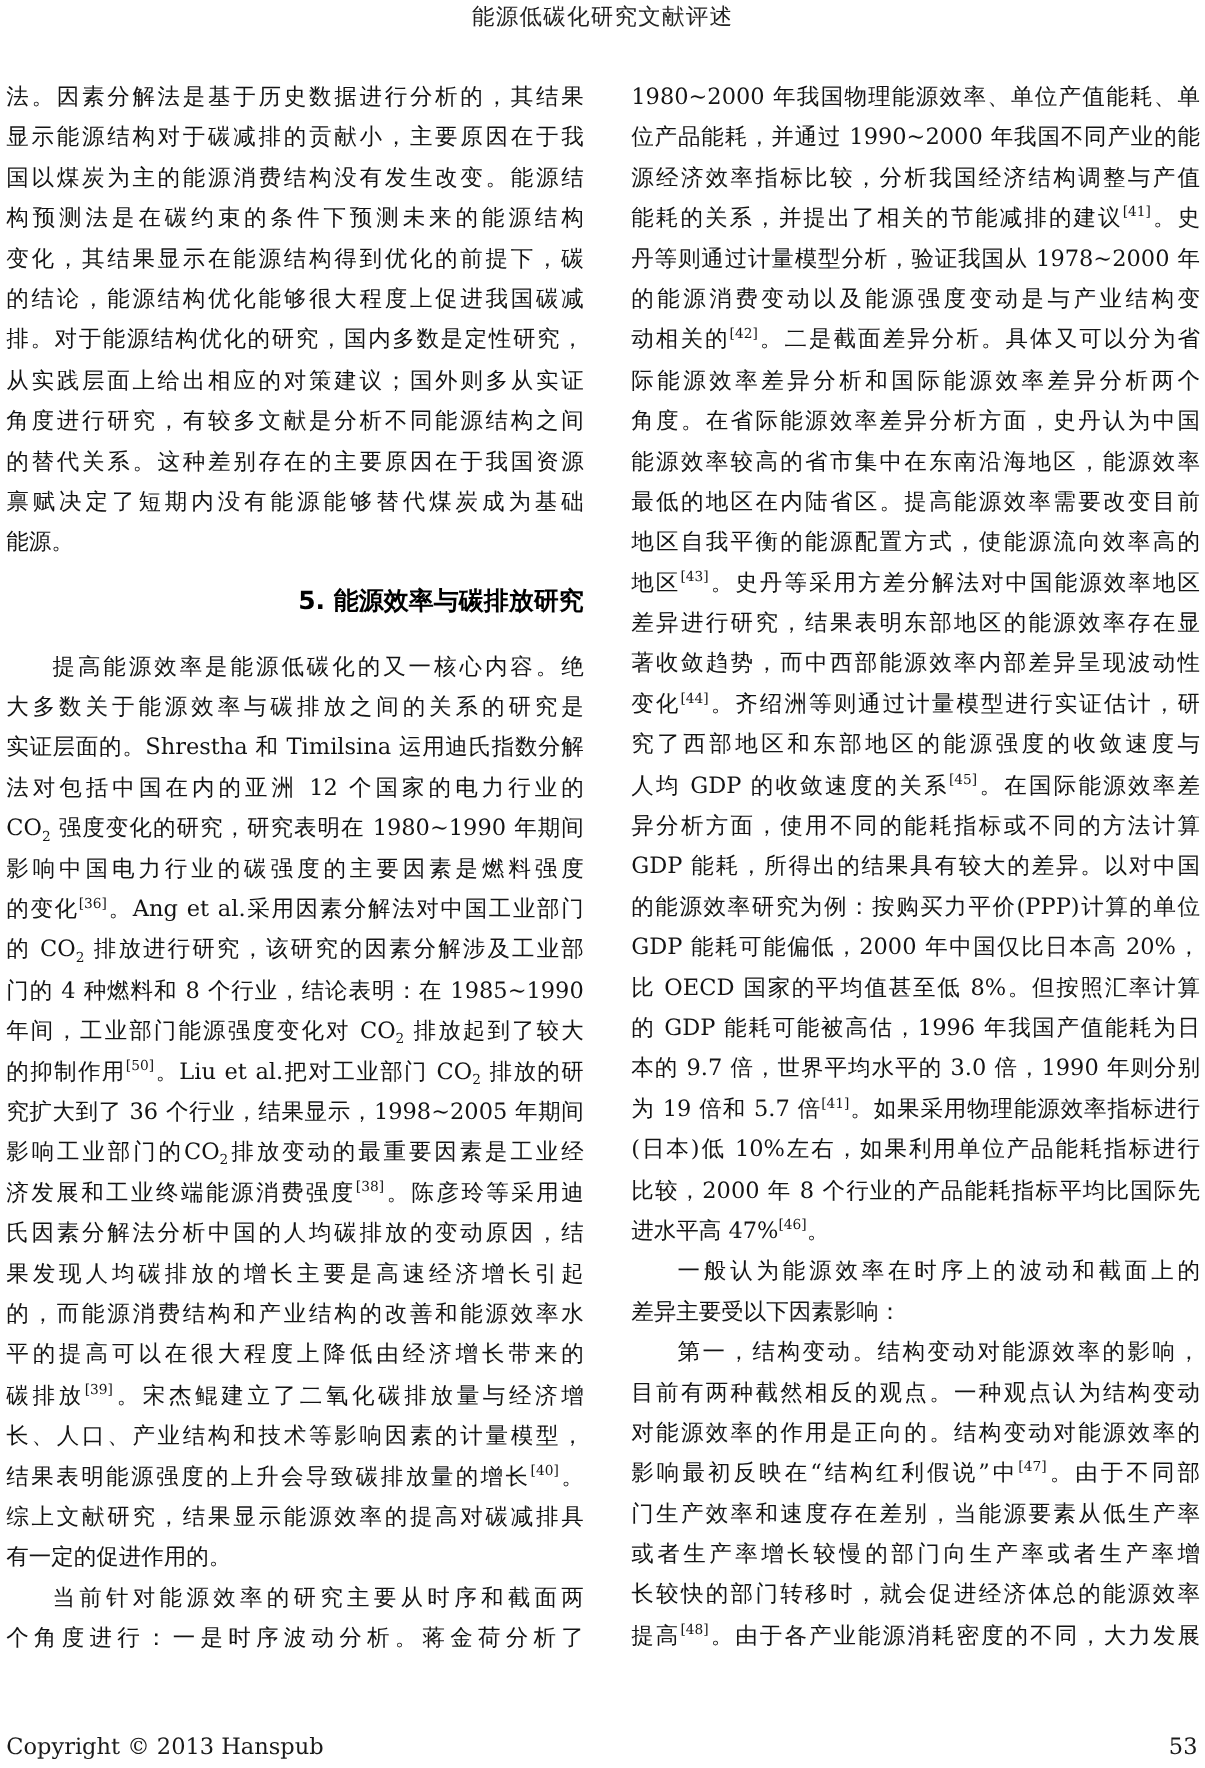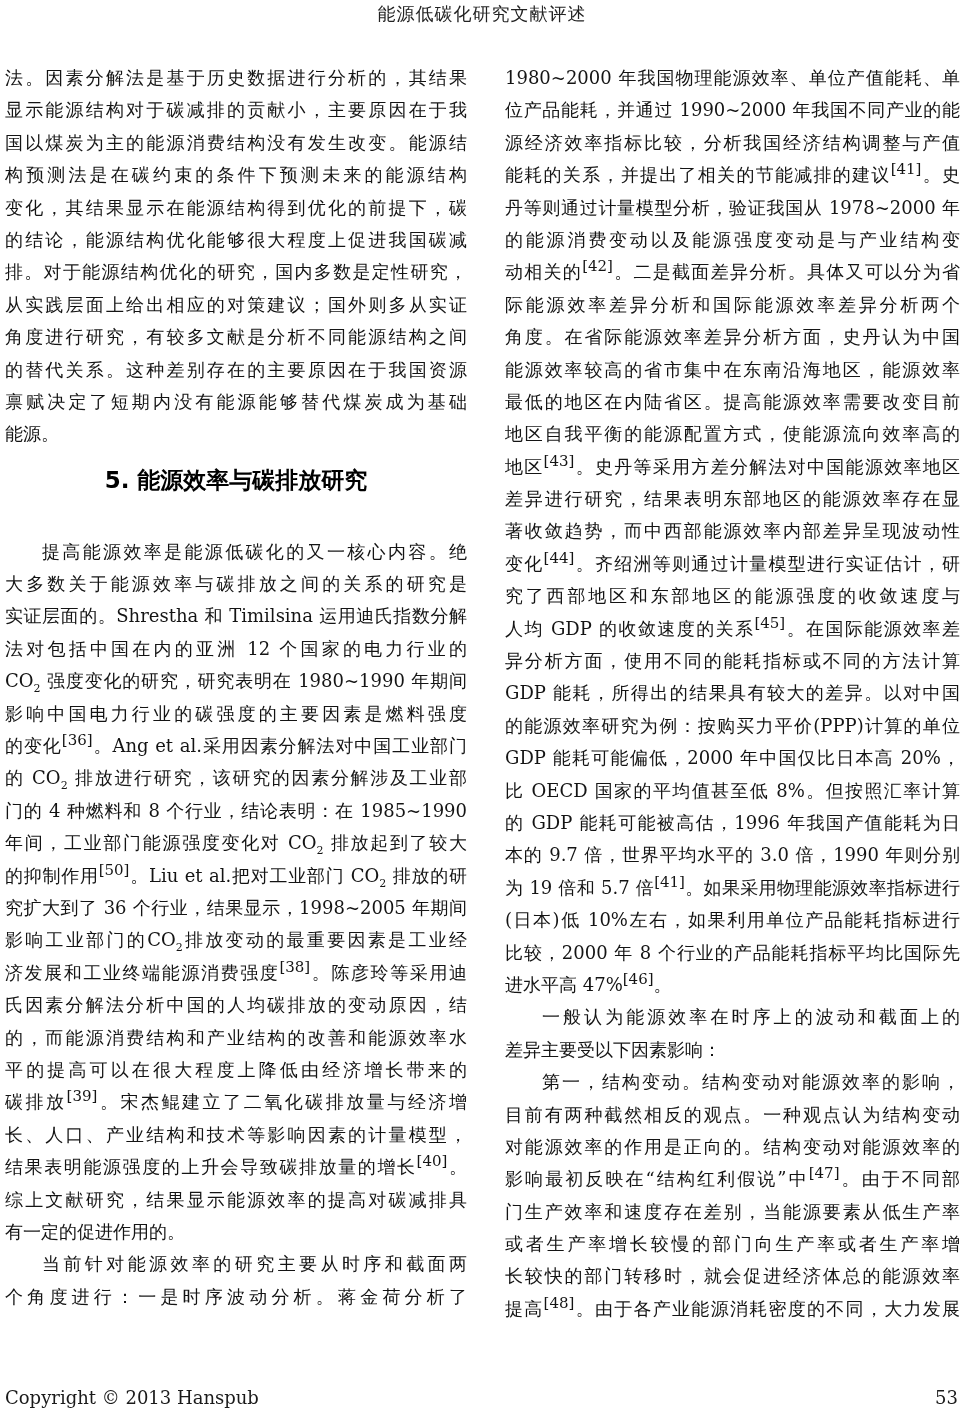--- a/index.html
+++ b/index.html
@@ -29,29 +29,29 @@
   .line {
     font-size:18px;
     height:32.4px; line-height:32.4px;
     overflow:hidden;
     text-align:justify;
     text-align-last:justify;
     color:#141414;
   }
   .line.endp { text-align:left; text-align-last:left; }
   .line.ind  { text-indent:37px; }
-  .line sup { font-size:15px; line-height:0; vertical-align:super; }
+  .line sup { font-size:11px; line-height:0; vertical-align:super; }
   .line sub { font-size:11px; line-height:0; vertical-align:sub; }
   .heading {
     font-family:"DejaVu Sans","Liberation Sans",sans-serif;
     font-weight:bold;
-    font-size:23px; line-height:34px;
-    margin-top:12px; margin-bottom:39px;
+    font-size:20px; line-height:34px;
+    margin-top:12px; margin-bottom:21px;
     color:#000;
-    text-align:center;
+    text-align:right;
   }
   .footer {
     position:absolute; top:1387px; left:5px; width:953px;
     display:flex; justify-content:space-between; align-items:baseline;
     font-size:18px; line-height:22px; color:#1a1a1a;
   }
 </style>
 </head>
 <body>
 
@@ -83,20 +83,21 @@
         <div class="line">影响中国电力行业的碳强度的主要因素是燃料强度</div>
         <div class="line">的变化<sup>[36]</sup>。Ang et al.采用因素分解法对中国工业部门</div>
         <div class="line">的 CO<sub>2</sub> 排放进行研究，该研究的因素分解涉及工业部</div>
         <div class="line">门的 4 种燃料和 8 个行业，结论表明：在 1985~1990</div>
         <div class="line">年间，工业部门能源强度变化对 CO<sub>2</sub> 排放起到了较大</div>
         <div class="line">的抑制作用<sup>[50]</sup>。Liu et al.把对工业部门 CO<sub>2</sub> 排放的研</div>
         <div class="line">究扩大到了 36 个行业，结果显示，1998~2005 年期间</div>
         <div class="line">影响工业部门的CO<sub>2</sub>排放变动的最重要因素是工业经</div>
         <div class="line">济发展和工业终端能源消费强度<sup>[38]</sup>。陈彦玲等采用迪</div>
         <div class="line">氏因素分解法分析中国的人均碳排放的变动原因，结</div>
+        <div class="line">果发现人均碳排放的增长主要是高速经济增长引起</div>
         <div class="line">的，而能源消费结构和产业结构的改善和能源效率水</div>
         <div class="line">平的提高可以在很大程度上降低由经济增长带来的</div>
         <div class="line">碳排放<sup>[39]</sup>。宋杰鲲建立了二氧化碳排放量与经济增</div>
         <div class="line">长、人口、产业结构和技术等影响因素的计量模型，</div>
         <div class="line">结果表明能源强度的上升会导致碳排放量的增长<sup>[40]</sup>。</div>
         <div class="line">综上文献研究，结果显示能源效率的提高对碳减排具</div>
         <div class="line endp">有一定的促进作用的。</div>
         <div class="line ind">当前针对能源效率的研究主要从时序和截面两</div>
         <div class="line">个角度进行：一是时序波动分析。蒋金荷分析了</div>
       </div>

